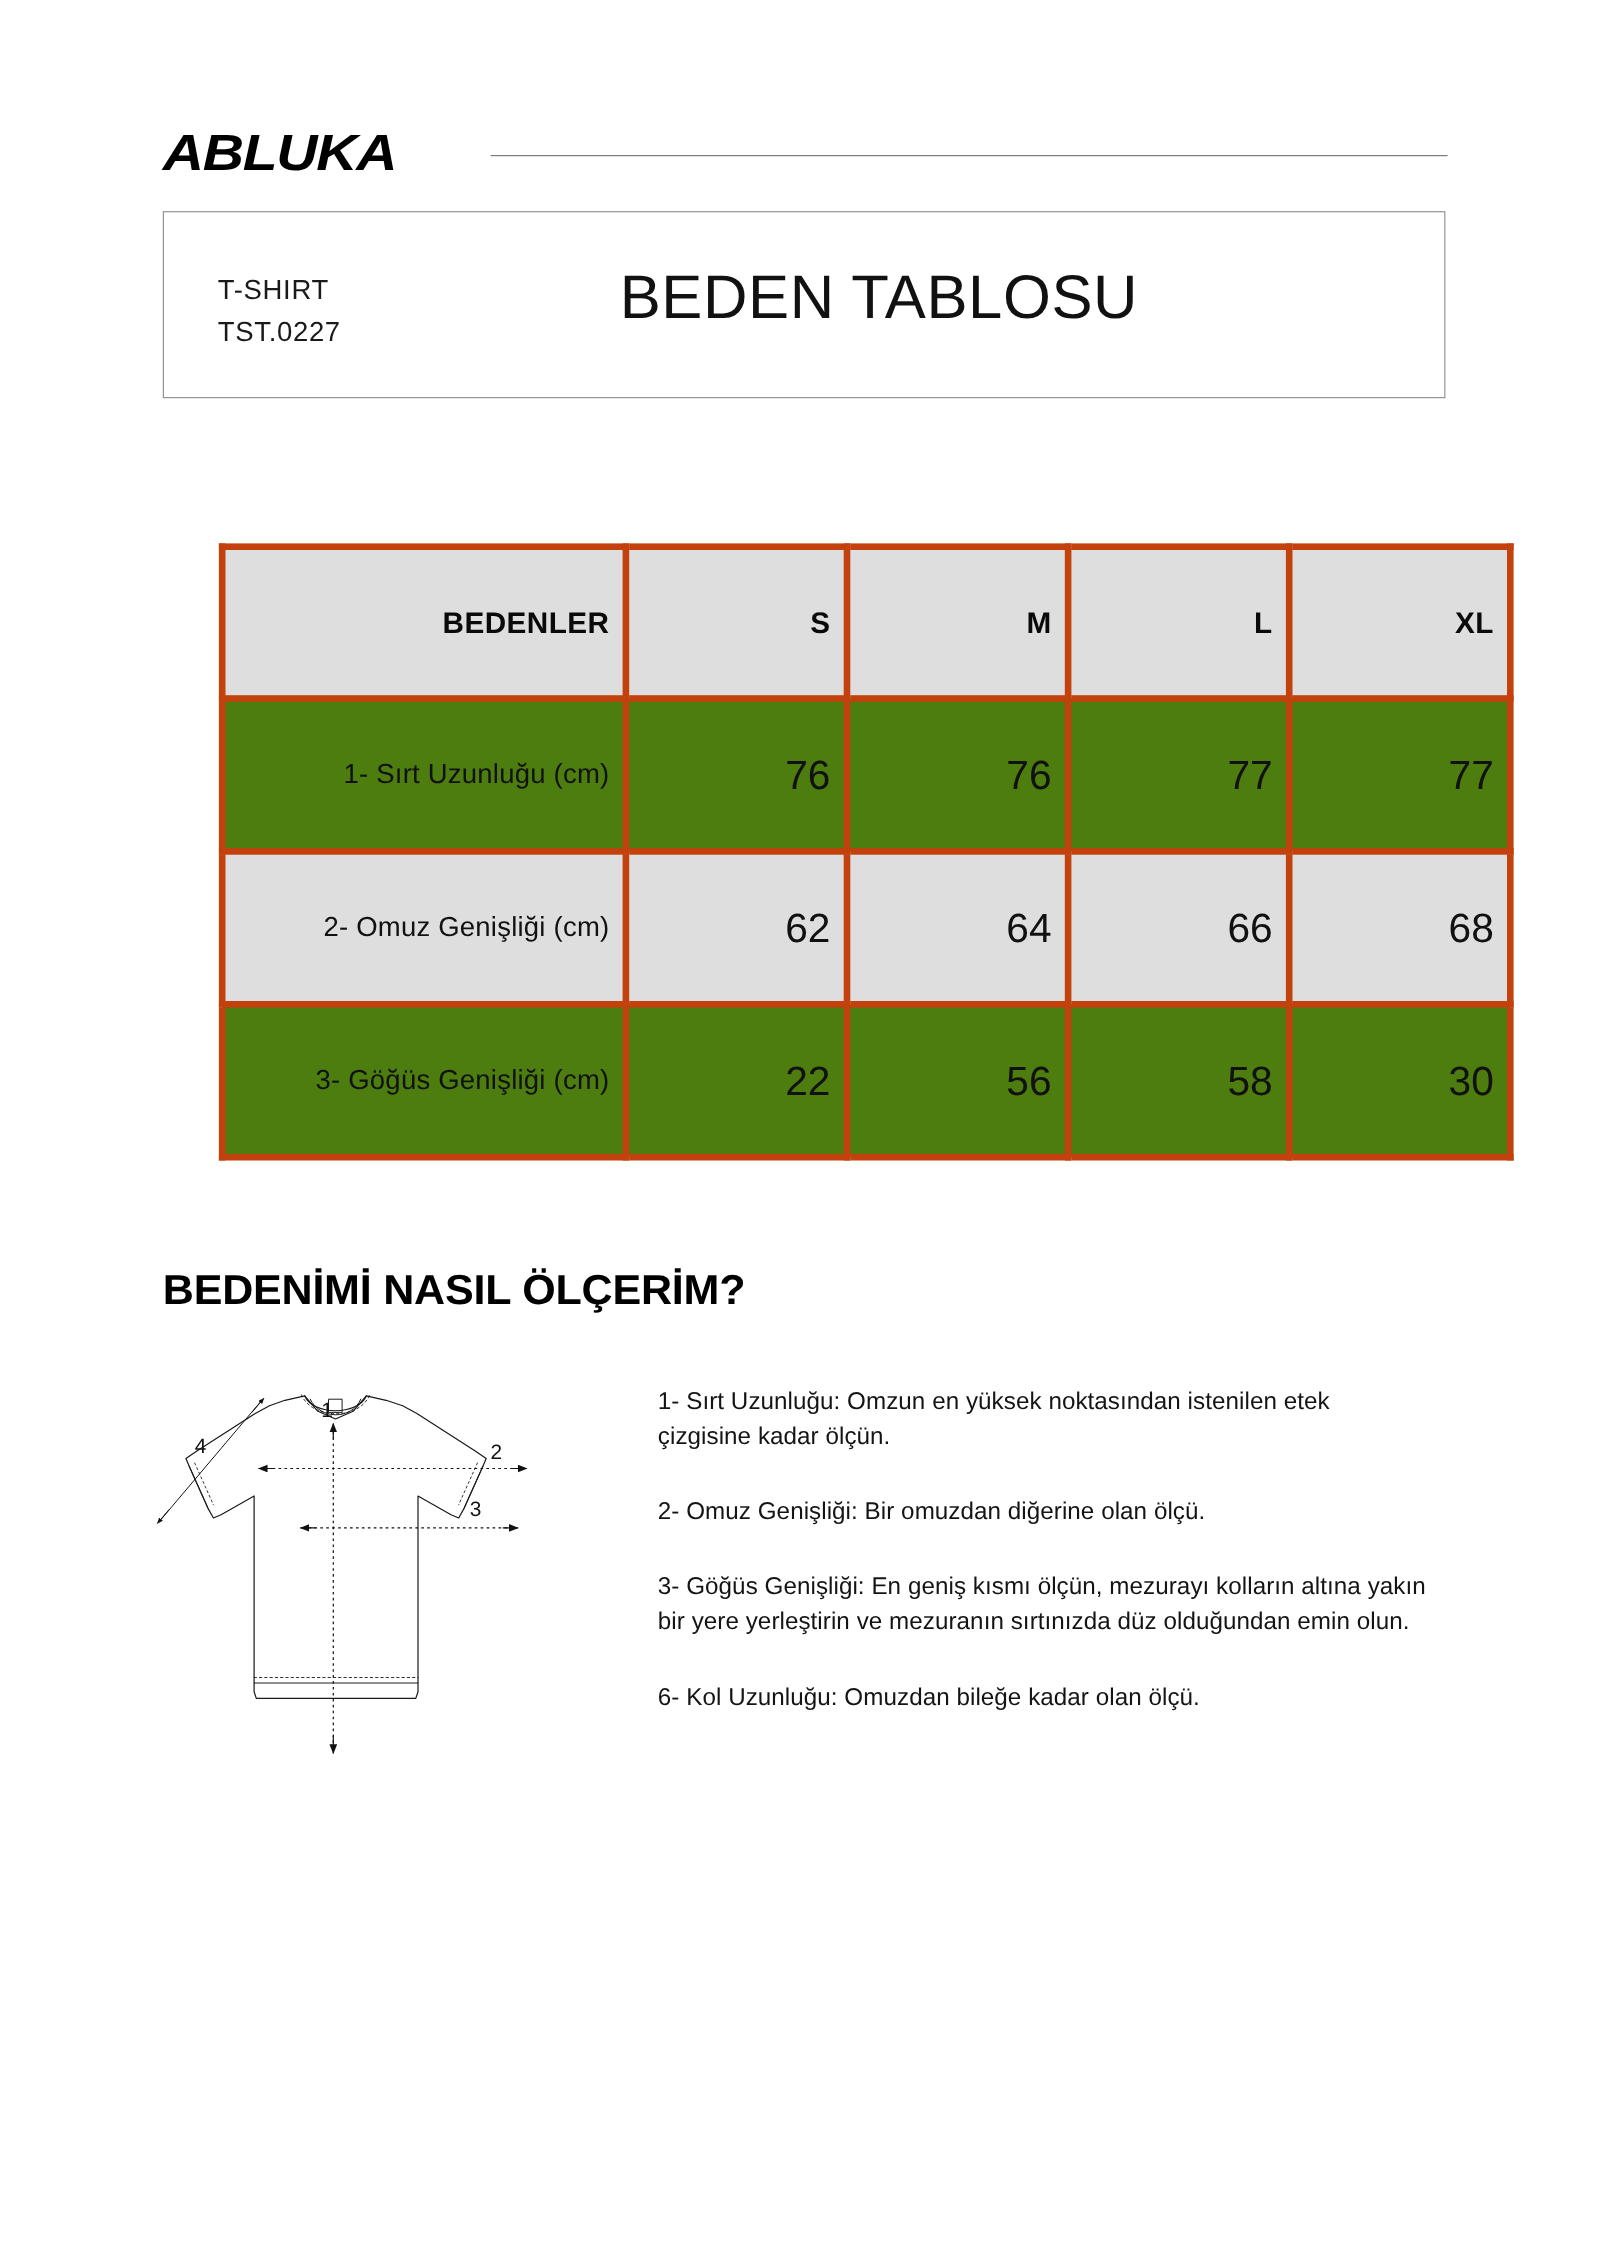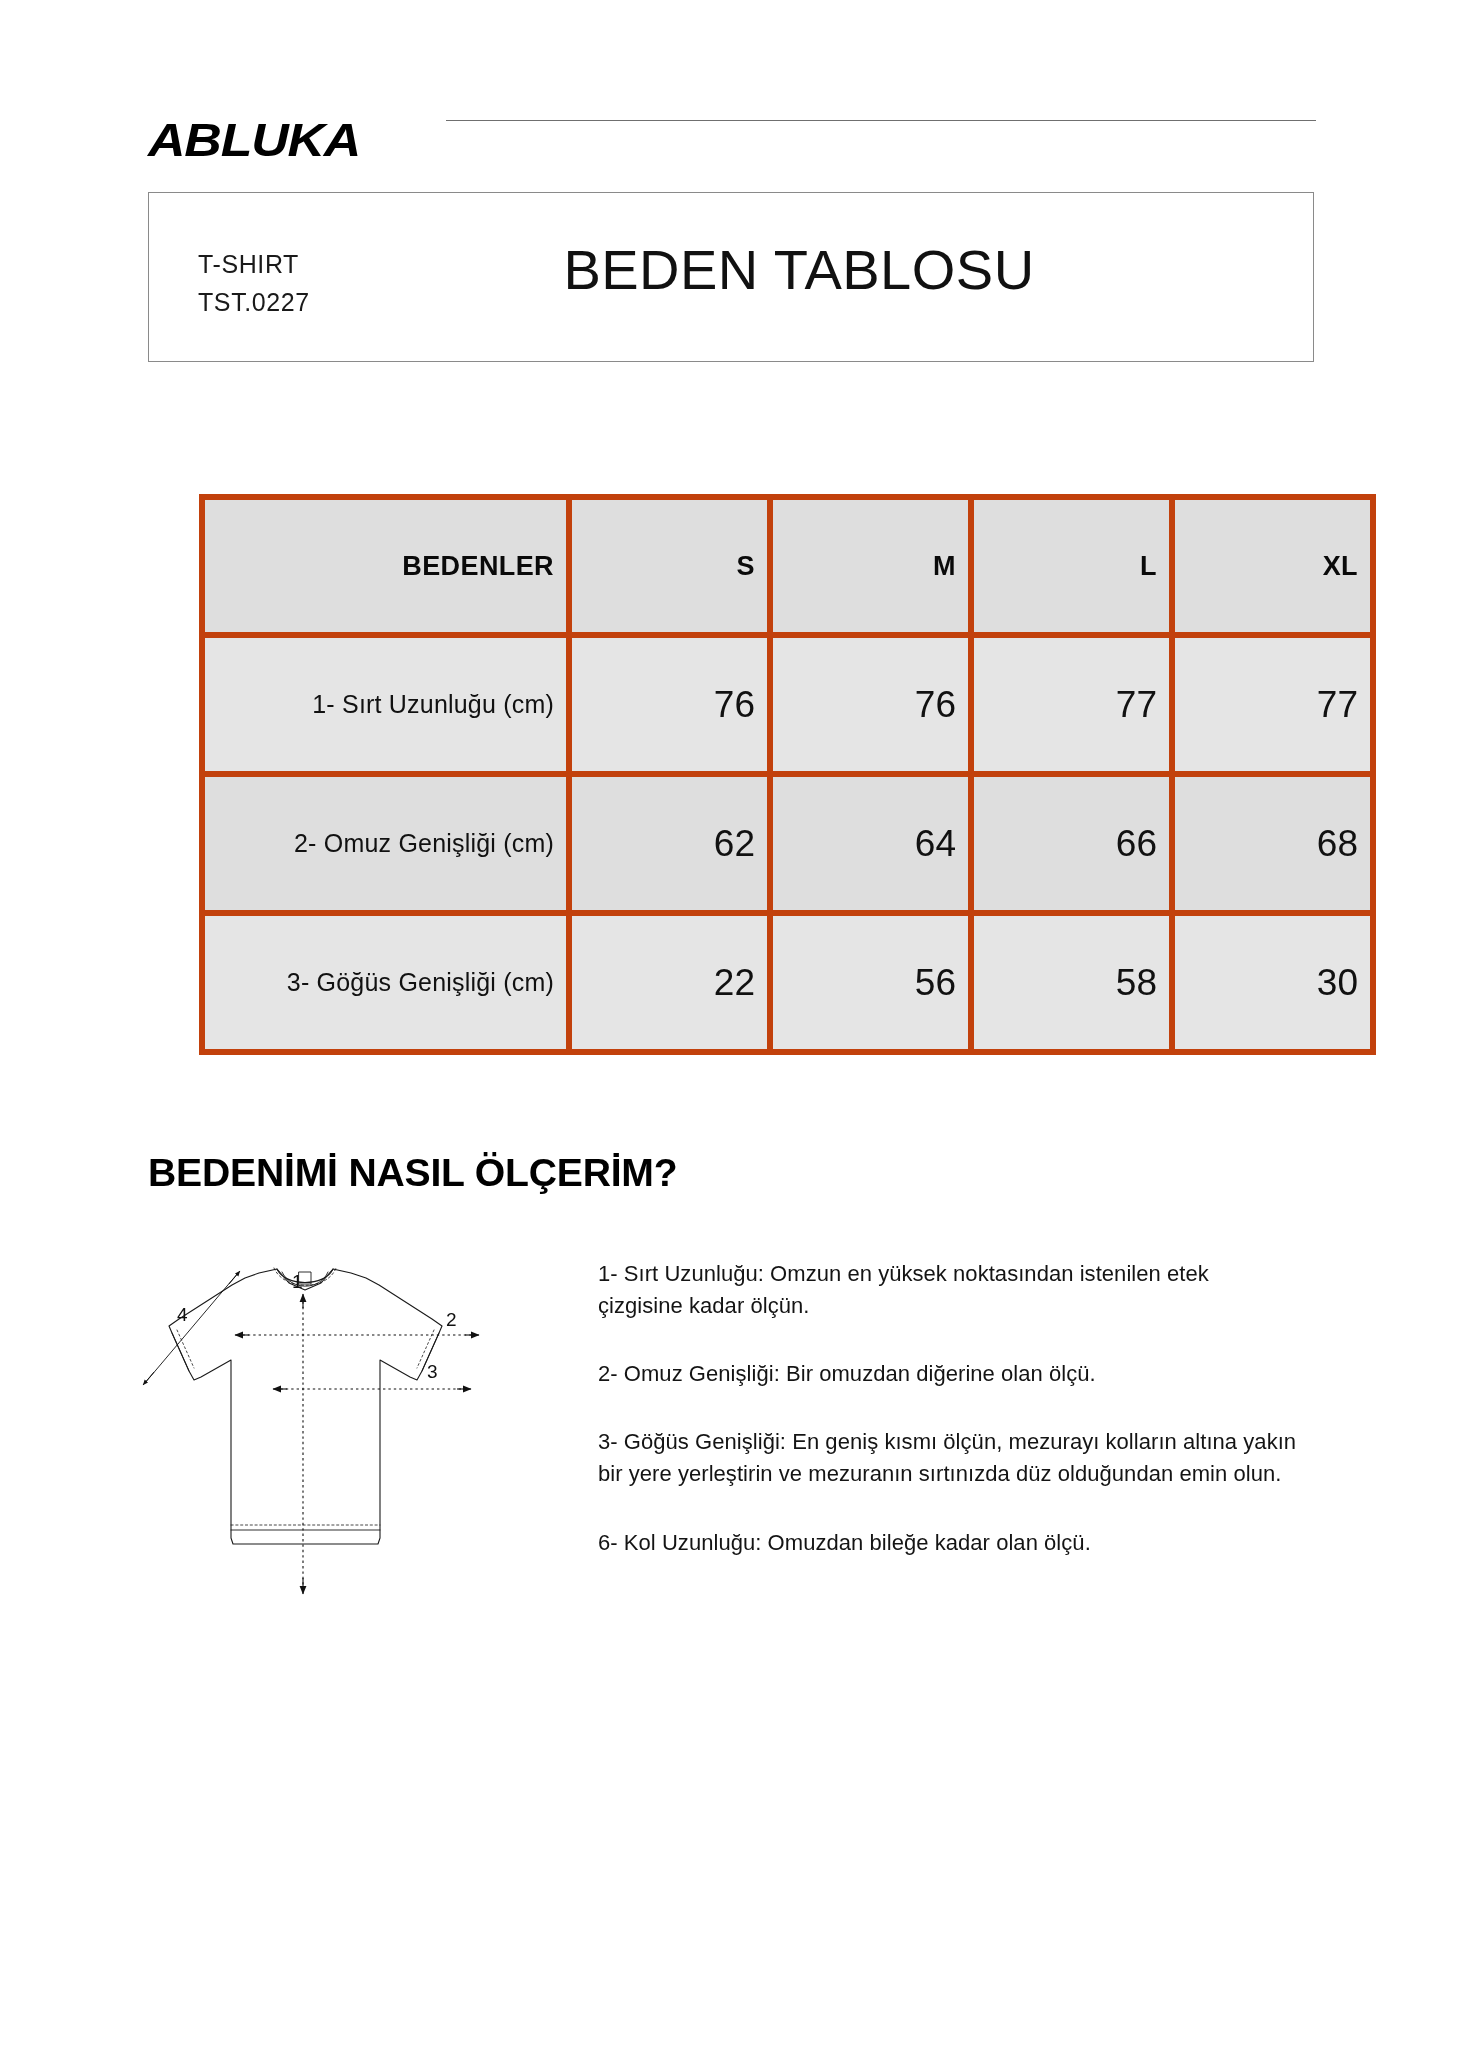--- a/index.html
+++ b/index.html
@@ -23,20 +23,21 @@
   }
 
   
   .brand-row {
     position: absolute;
     left: 148px;
     top: 118px;
     width: 1168px;
     height: 44px;
     display: flex;
+    align-items: center;
     gap: 0px;
   }
   .brand-logo {
     font-family: "Liberation Sans", sans-serif;
     font-weight: 700;
     font-style: italic;
     font-size: 44px;
     letter-spacing: -1px;
     line-height: 1;
     color: #000000;
@@ -114,21 +115,21 @@
     font-weight: 700;
     letter-spacing: 0.4px;
     color: #0a0a0a;
   }
   .size-table thead th.label-col {
     font-size: 27px;
   }
   .size-table tbody td {
     height: 139px;
   }
-  .size-table tbody tr.row-white td { background: #e5e5e5; }
+  .size-table tbody tr.row-white td { background: #4d7c0f; }
   .size-table tbody tr.row-gray  td { background: #dedede; }
   .size-table tbody td.label-col {
     font-size: 25px;
     font-weight: 400;
     letter-spacing: 0.2px;
     color: #111111;
   }
   .size-table tbody td.value-col {
     font-size: 37px;
     font-weight: 400;

